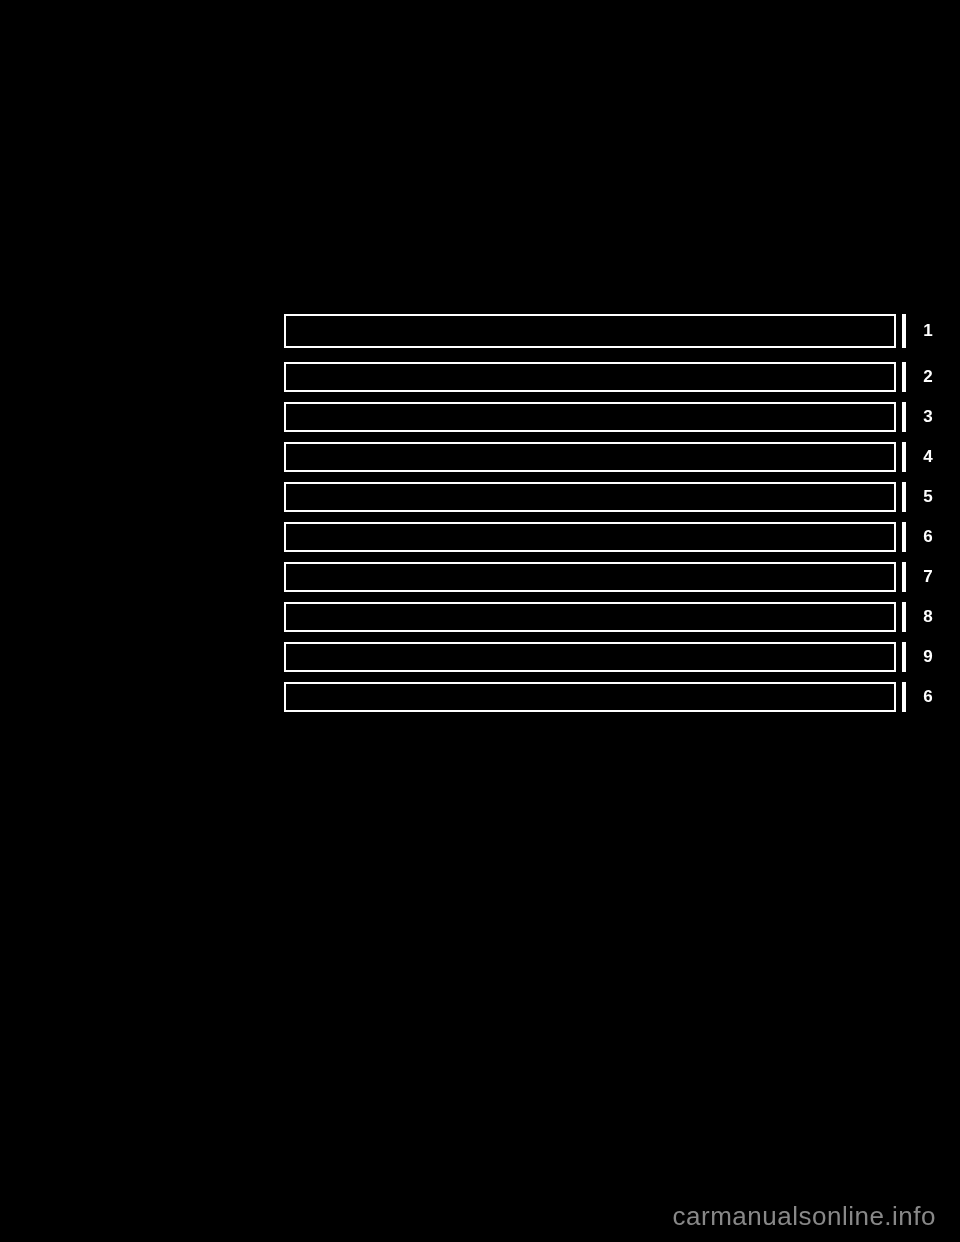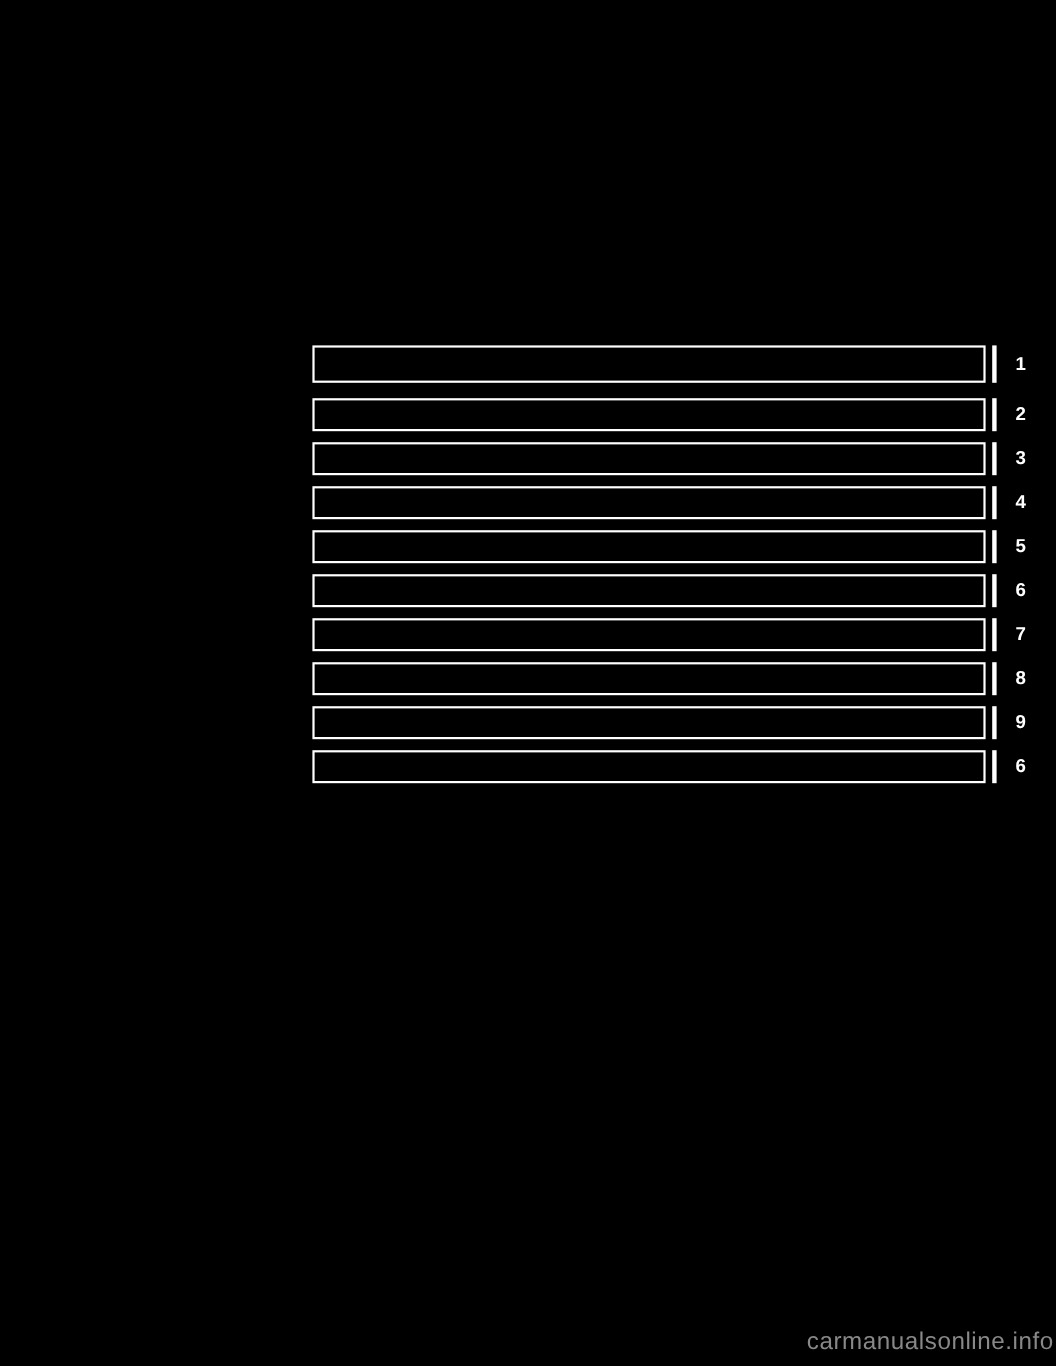--- a/index.html
+++ b/index.html
@@ -56,23 +56,23 @@
       display: flex;
       align-items: center;
       justify-content: center;
       color: #fff;
       font-weight: bold;
       font-size: 17px;
     }
     .footer {
       position: absolute;
       bottom: 10px;
-      right: 2px;
+      right: 24px;
       color: #888;
-      font-size: 22px;
+      font-size: 26px;
       font-family: Arial, sans-serif;
       letter-spacing: 0.5px;
     }
   </style>
 </head>
 <body>
 
 <div class="table-container">
   <div class="row">
     <div class="label-cell"></div>

